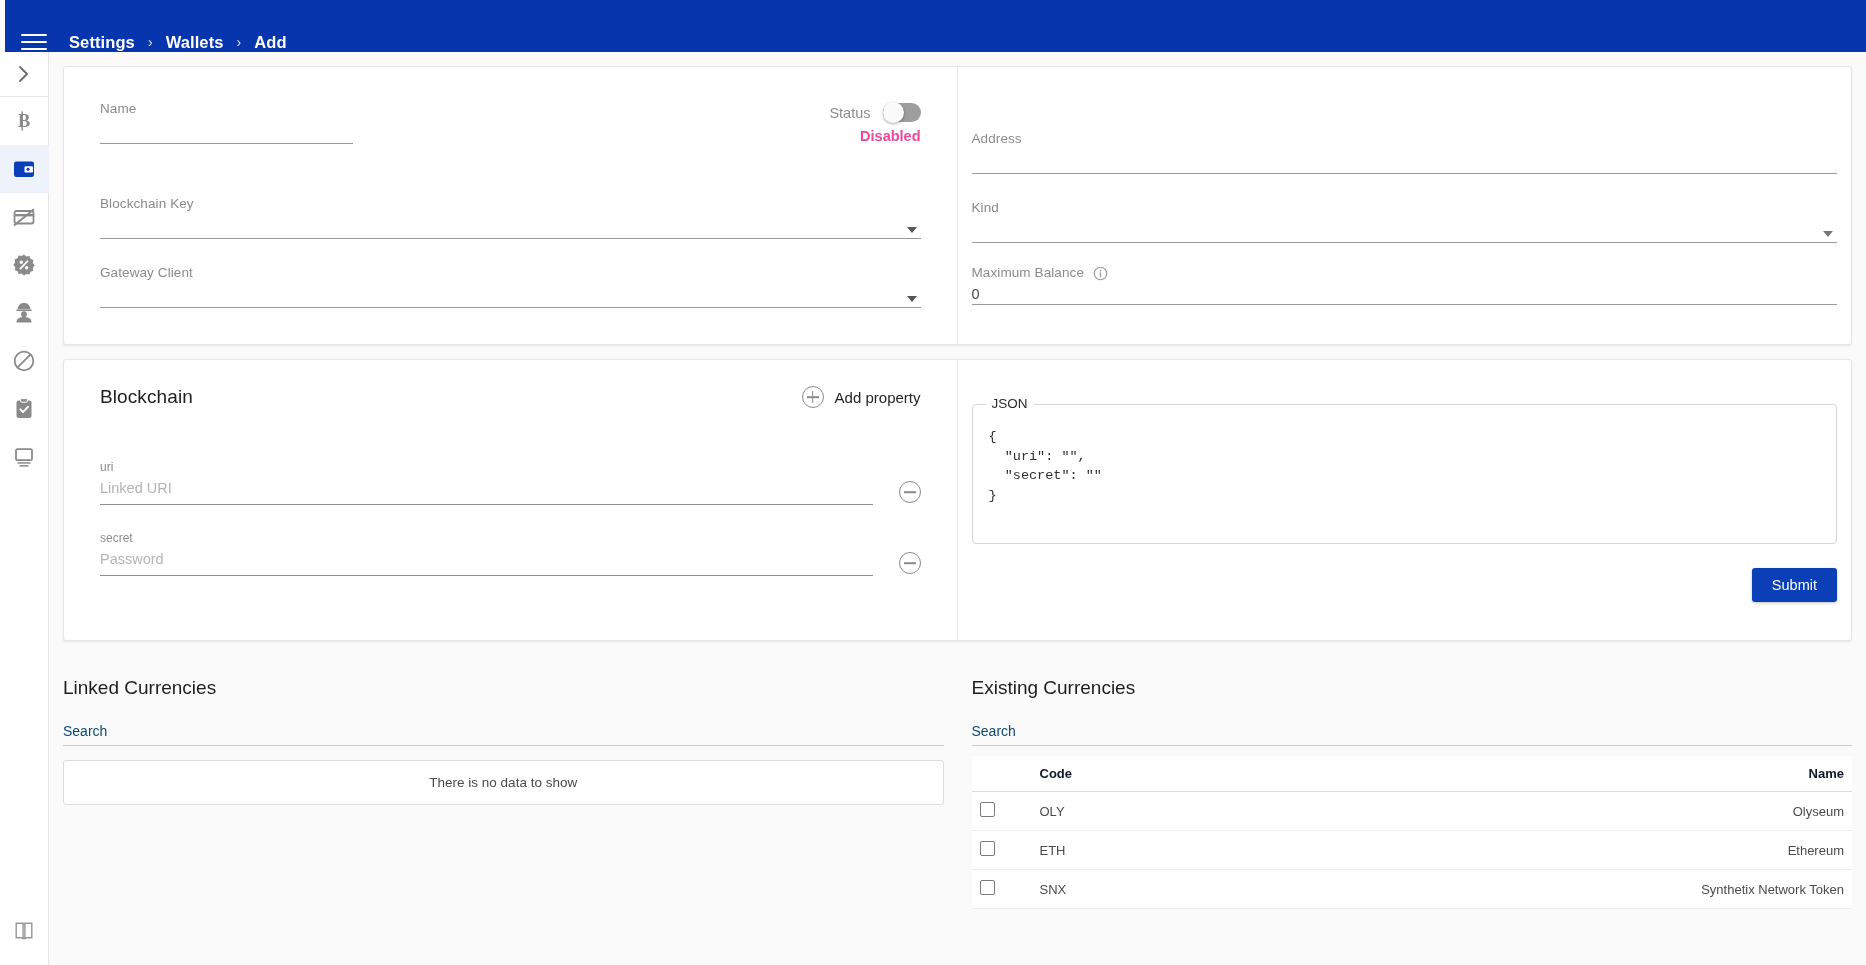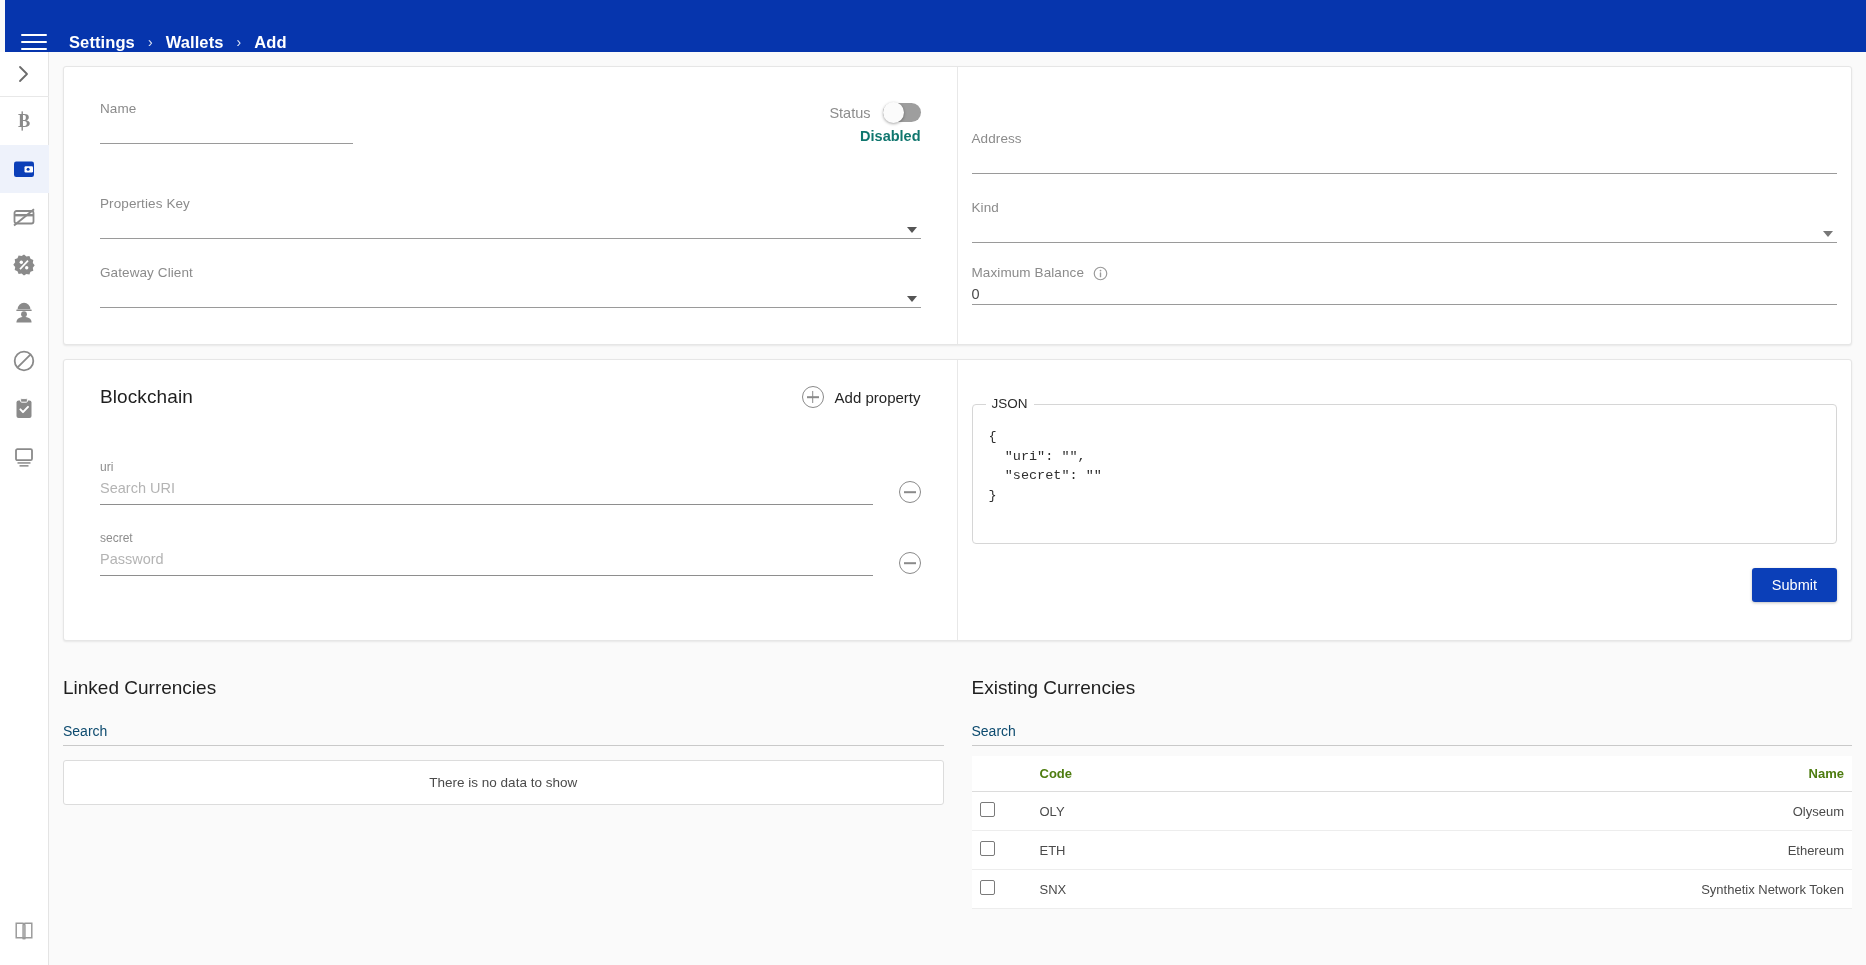--- a/index.html
+++ b/index.html
@@ -92,21 +92,21 @@
   .status-label { font-size: 14.5px; color: #8d8d8d; }
   .switch {
     width: 38px; height: 19px; border-radius: 10px; background: #9e9e9e;
     position: relative; cursor: pointer; flex: 0 0 auto;
   }
   .switch .knob {
     position: absolute; left: 0px; top: -1px; width: 21px; height: 21px;
     border-radius: 50%; background: #fbfbfb; box-shadow: 0 1px 3px rgba(0,0,0,.35);
   }
   .status-value {
-    text-align: right; color: #0f766e; font-size: 14.5px; font-weight: bold;
+    text-align: right; color: #ec4899; font-size: 14.5px; font-weight: bold;
     margin-top: 6px;
   }
 
   
   .sec-title { font-size: 19px; color: #1e1e1e; font-weight: normal; letter-spacing: .1px; }
   .add-prop {
     display: flex; align-items: center; gap: 11px; cursor: pointer;
     font-size: 15px; color: #262626;
   }
   .circle-icon {
@@ -154,21 +154,21 @@
   .bottom-title { font-size: 19px; color: #1e1e1e; margin: 22px 0 24px 0; }
   .search-label { font-size: 14px; color: #0c4a6e; margin-bottom: 6px; }
   .search-line { height: 1px; background: #c9c9c9; }
   .nodata {
     border: 1px solid #dcdcdc; border-radius: 3px; background: #ffffff;
     text-align: center; font-size: 13.5px; color: #4a4a4a; padding: 14px 0;
     margin-top: 14px;
   }
   table.cur { width: 100%; border-collapse: collapse; margin-top: 10px; background: #fff; }
   table.cur th {
-    font-size: 13px; color: #4d7c0f; font-weight: bold; padding: 10px 8px;
+    font-size: 13px; color: #0f172a; font-weight: bold; padding: 10px 8px;
     border-bottom: 1px solid #dcdcdc; text-align: left;
   }
   table.cur th.right, table.cur td.right { text-align: right; }
   table.cur td {
     font-size: 13px; color: #4b4b4b; padding: 10px 8px;
     border-bottom: 1px solid #ededed;
   }
   .cb {
     width: 15px; height: 15px; border: 1.6px solid #7a7a7a; border-radius: 2px;
     display: inline-block; cursor: pointer; background: #fff;
@@ -295,21 +295,21 @@
                 <span class="status-label">Status</span>
                 <div class="switch">
                   <div class="knob"></div>
                 </div>
               </div>
               <div class="status-value">Disabled</div>
             </div>
           </div>
 
           <div class="field select-wrap" style="margin-top: 52px;">
-            <span class="fl-label">Properties Key</span>
+            <span class="fl-label">Blockchain Key</span>
             <div class="fl-input"></div>
             <div class="fl-line"></div>
             <span class="caret"></span>
           </div>
 
           <div class="field select-wrap" style="margin-top: 26px;">
             <span class="fl-label">Gateway Client</span>
             <div class="fl-input"></div>
             <div class="fl-line"></div>
             <span class="caret"></span>
@@ -355,21 +355,21 @@
             <div class="sec-title">Blockchain</div>
             <div class="add-prop" style="margin-left:auto;">
               <span class="circle-icon plus"></span>
               <span>Add property</span>
             </div>
           </div>
 
           <div class="prop-row" style="margin-top: 52px;">
             <div class="field">
               <span class="prop-key">uri</span>
-              <div class="prop-ph">Search URI</div>
+              <div class="prop-ph">Linked URI</div>
               <div class="prop-line"></div>
             </div>
             <span class="circle-icon minus rm-btn"></span>
           </div>
 
           <div class="prop-row" style="margin-top: 26px;">
             <div class="field">
               <span class="prop-key">secret</span>
               <div class="prop-ph">Password</div>
               <div class="prop-line"></div>

